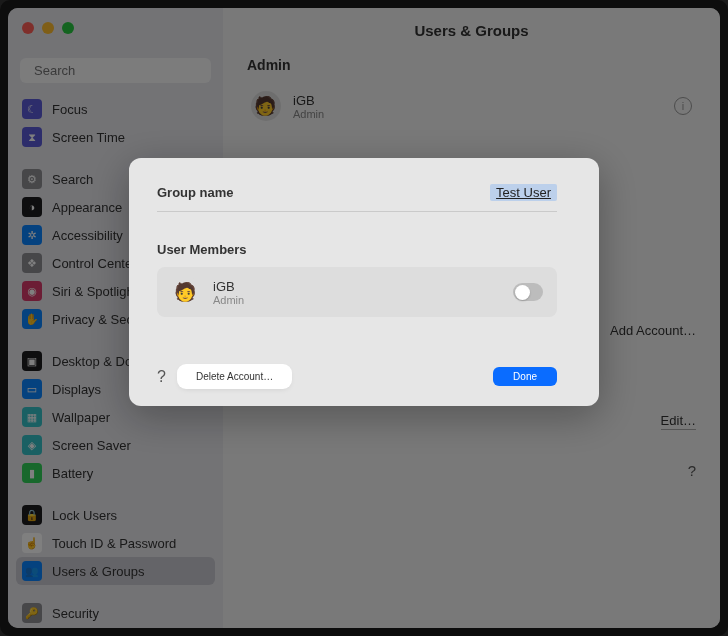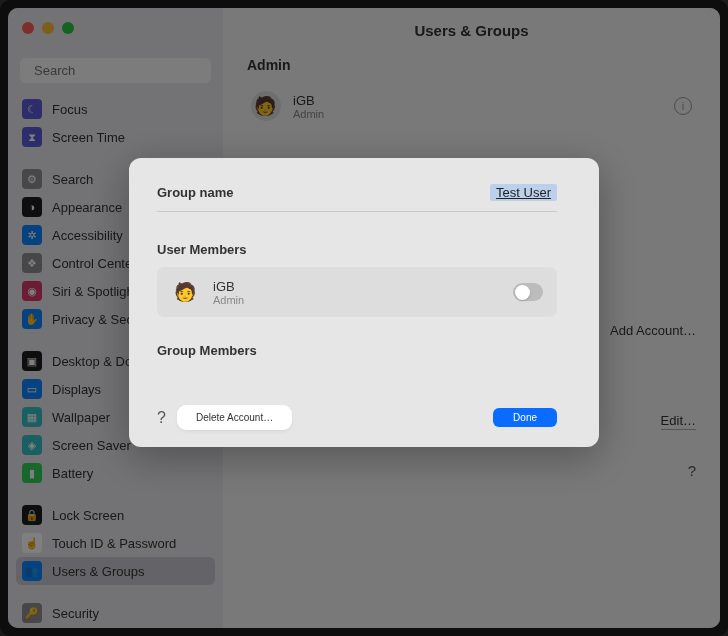--- a/index.html
+++ b/index.html
@@ -121,21 +121,21 @@
             <span>Screen Saver</span>
           </div>
           <div class="side-item">
             <div class="side-icon" style="background: rgb(48, 209, 88);">▮</div>
             <span>Battery</span>
           </div>
         </div>
         <div class="side-section">
           <div class="side-item">
             <div class="side-icon" style="background: rgb(28, 28, 30);">🔒</div>
-            <span>Lock Screen</span>
+            <span>Lock Users</span>
           </div>
           <div class="side-item">
             <div class="side-icon" style="background: rgb(255, 255, 255);">☝</div>
             <span>Touch ID &amp; Password</span>
           </div>
           <div class="side-item selected">
             <div class="side-icon" style="background: rgb(10, 132, 255);">👥</div>
             <span>Users &amp; Groups</span>
           </div>
         </div>
@@ -196,23 +196,20 @@
         <div class="member-row">
     <div class="avatar">🧑</div>
     <div class="user-info">
       <div class="name">iGB</div>
       <div class="role">Admin</div>
     </div>
     <div class="toggle"></div>
         </div>
       </div>
   </div>
-  <div class="group-sec">
-    <div class="modal-label">Group Members</div>
-  </div>
   <div class="modal-footer">
     <div class="footer-left">
       <span class="help-modal">?</span>
       <button class="btn btn-del">Delete Account…</button>
     </div>
     <button class="btn btn-done">Done</button>
   </div>
 </div>
 
 </body></html>

